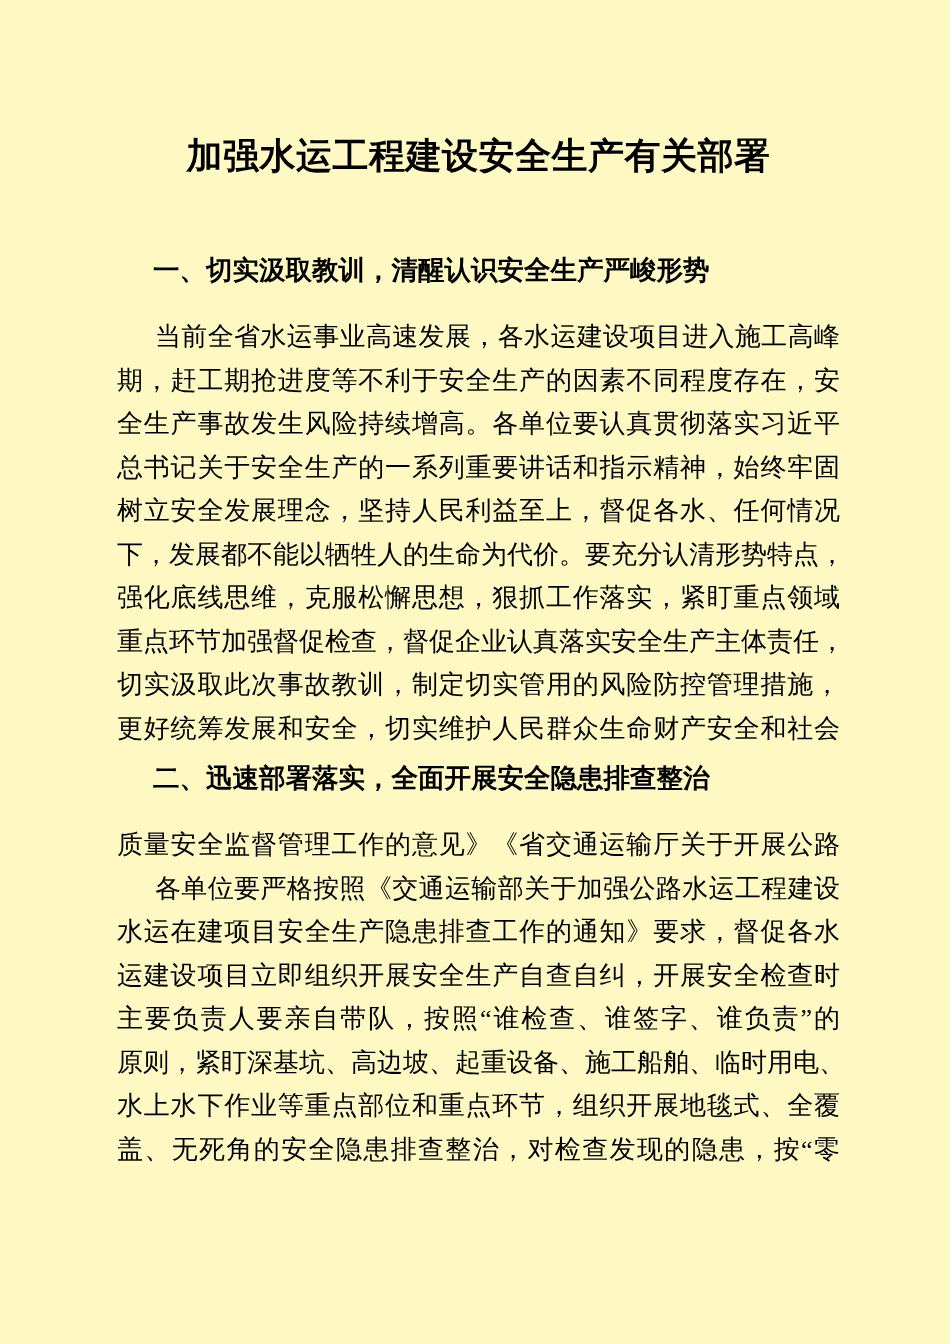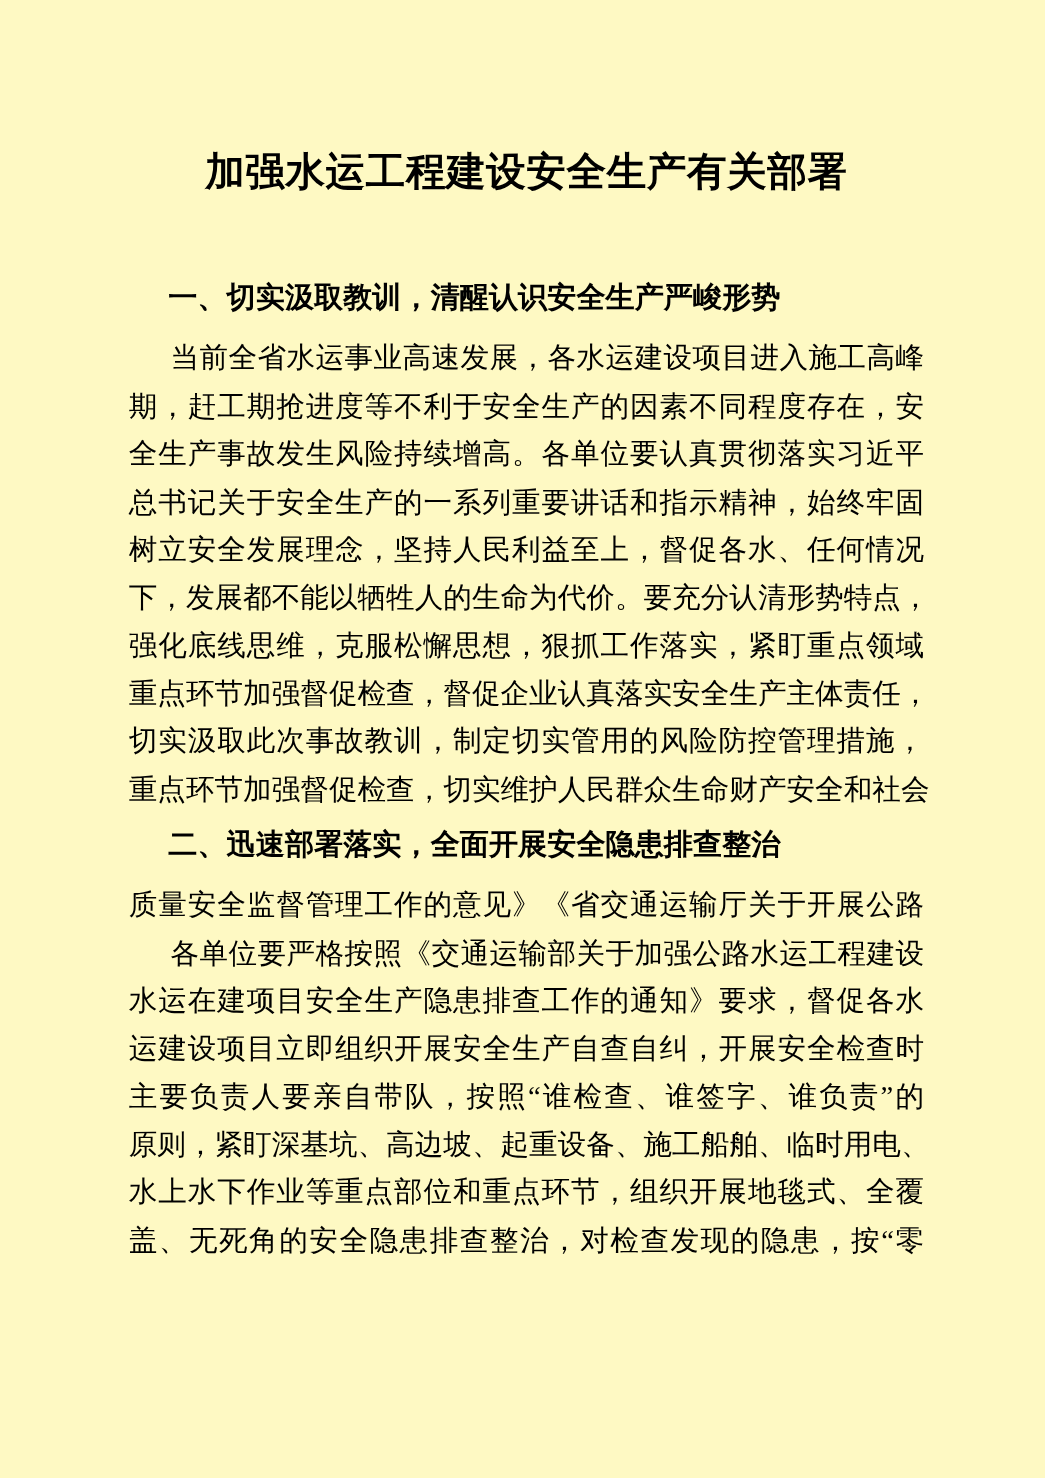--- a/index.html
+++ b/index.html
@@ -39,21 +39,21 @@
     font-family: "Liberation Sans", "DejaVu Sans", sans-serif;
     font-weight: bold;
     font-size: 26.5px;
     padding-left: 36px;
     white-space: nowrap;
   }
   .section-heading.first-heading {
     margin-top: 68px;
   }
   .paragraph {
-    margin-top: 12px;
+    margin-top: 23px;
   }
   .line {
     height: 43.5px;
     line-height: 43.5px;
     font-family: "Liberation Serif", "DejaVu Serif", serif;
     font-size: 26px;
     text-align: justify;
     text-align-last: justify;
     text-justify: inter-character;
     overflow: visible;
@@ -79,21 +79,21 @@
     <div class="paragraph">
       <div class="line first-line">当前全省水运事业高速发展，各水运建设项目进入施工高峰</div>
       <div class="line">期，赶工期抢进度等不利于安全生产的因素不同程度存在，安</div>
       <div class="line">全生产事故发生风险持续增高。各单位要认真贯彻落实习近平</div>
       <div class="line">总书记关于安全生产的一系列重要讲话和指示精神，始终牢固</div>
       <div class="line">树立安全发展理念，坚持人民利益至上，督促各水、任何情况</div>
       <div class="line">下，发展都不能以牺牲人的生命为代价。要充分认清形势特点，</div>
       <div class="line">强化底线思维，克服松懈思想，狠抓工作落实，紧盯重点领域</div>
       <div class="line">重点环节加强督促检查，督促企业认真落实安全生产主体责任，</div>
       <div class="line">切实汲取此次事故教训，制定切实管用的风险防控管理措施，</div>
-      <div class="line">重点环节加强督促检查，切实维护人民群众生命财产安全和社会</div>
+      <div class="line">更好统筹发展和安全，切实维护人民群众生命财产安全和社会</div>
     </div>
 
     <div class="section-heading">二、迅速部署落实，全面开展安全隐患排查整治</div>
 
     <div class="paragraph">
       <div class="line">质量安全监督管理工作的意见》《省交通运输厅关于开展公路</div>
       <div class="line first-line">各单位要严格按照《交通运输部关于加强公路水运工程建设</div>
       <div class="line">水运在建项目安全生产隐患排查工作的通知》要求，督促各水</div>
       <div class="line">运建设项目立即组织开展安全生产自查自纠，开展安全检查时</div>
       <div class="line">主要负责人要亲自带队，按照“谁检查、谁签字、谁负责”的</div>

